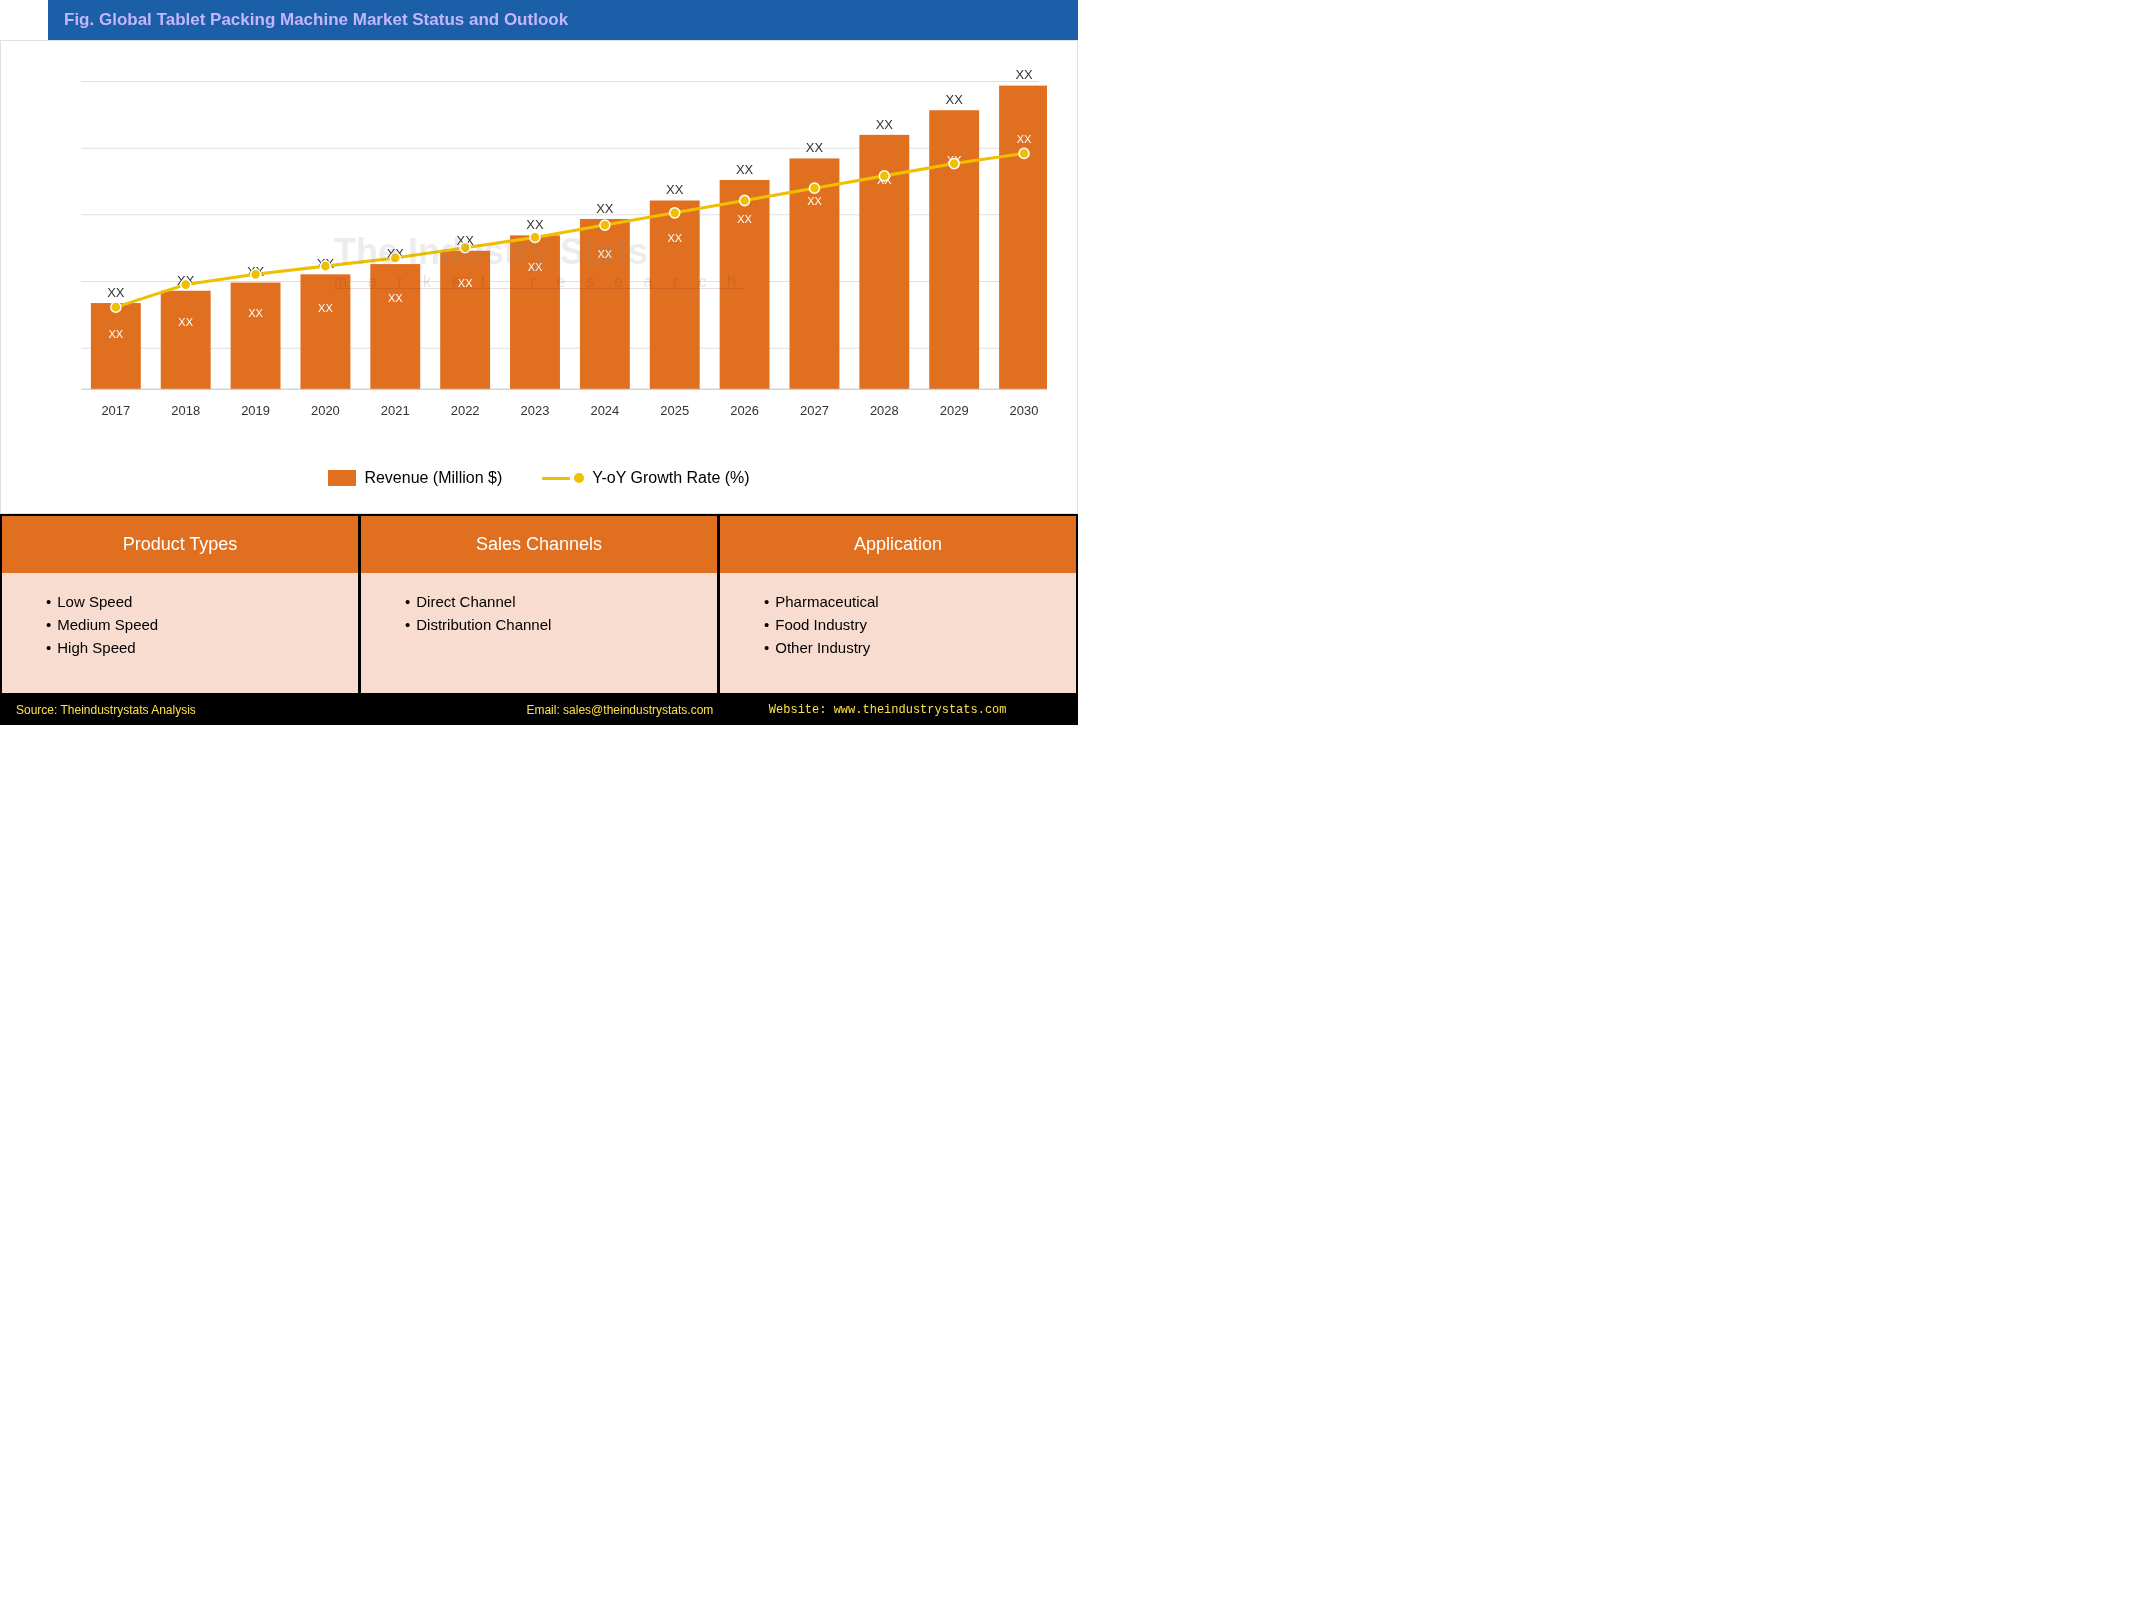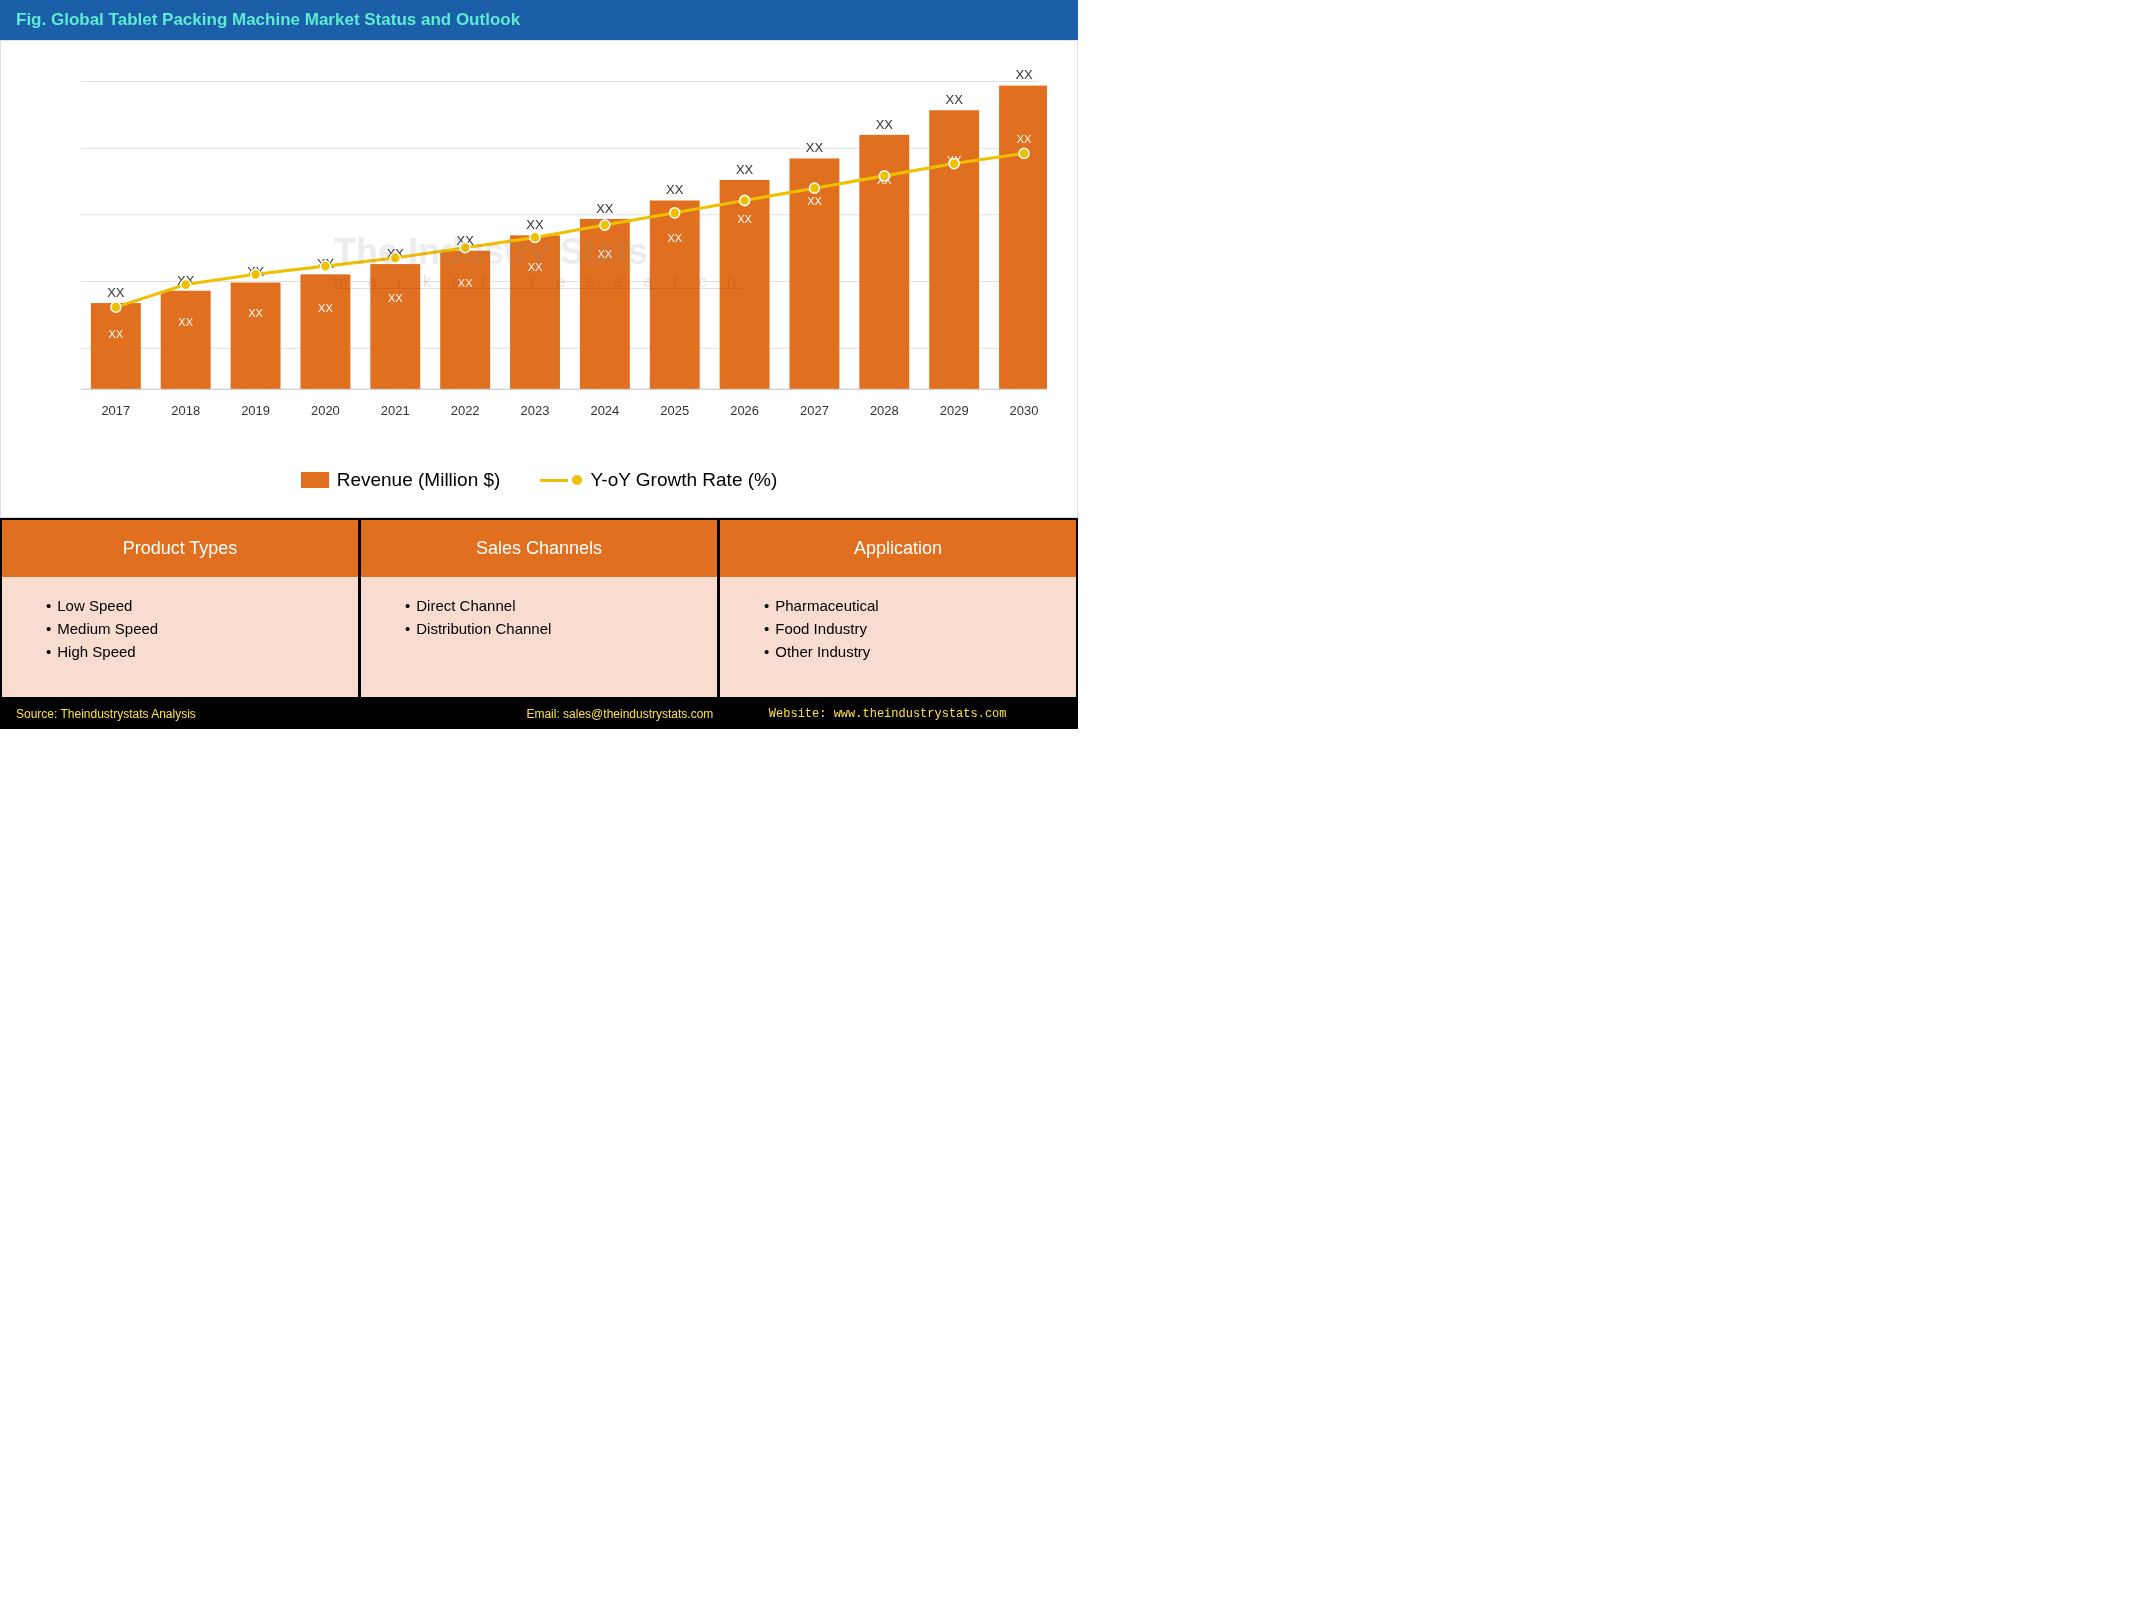--- a/index.html
+++ b/index.html
@@ -10,24 +10,25 @@
       min-height: 803px;
     }
     .page-wrapper {
       width: 1078px;
       background: #fff;
     }
 
     
     .header {
       background: #1a5fa8;
-      color: #5eead4;
+      color: #c4b5fd;
       padding: 10px 16px;
       font-size: 17px;
       font-weight: bold;
+      margin-left: 48px;
     }
 
     
     .chart-section {
       background: #fff;
       padding: 20px 30px 10px 30px;
       border: 1px solid #e0e0e0;
       margin: 0;
     }
 
@@ -41,21 +42,21 @@
       width: 100%;
       height: 100%;
     }
 
     
     .legend {
       display: flex;
       justify-content: center;
       gap: 40px;
       margin: 8px 0 16px 0;
-      font-size: 19px;
+      font-size: 16px;
     }
     .legend-item {
       display: flex;
       align-items: center;
       gap: 8px;
     }
     .legend-rect {
       width: 28px;
       height: 16px;
       background: #e07020;

